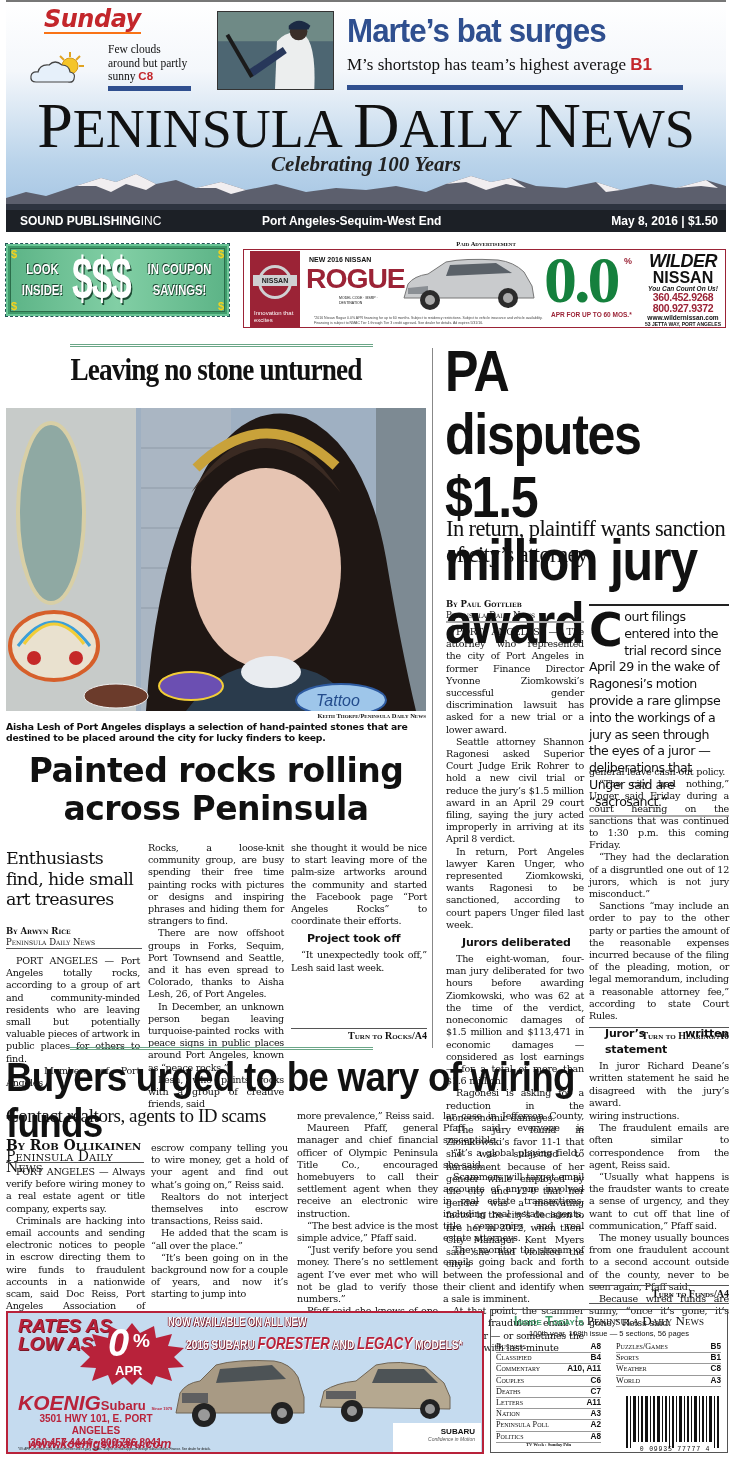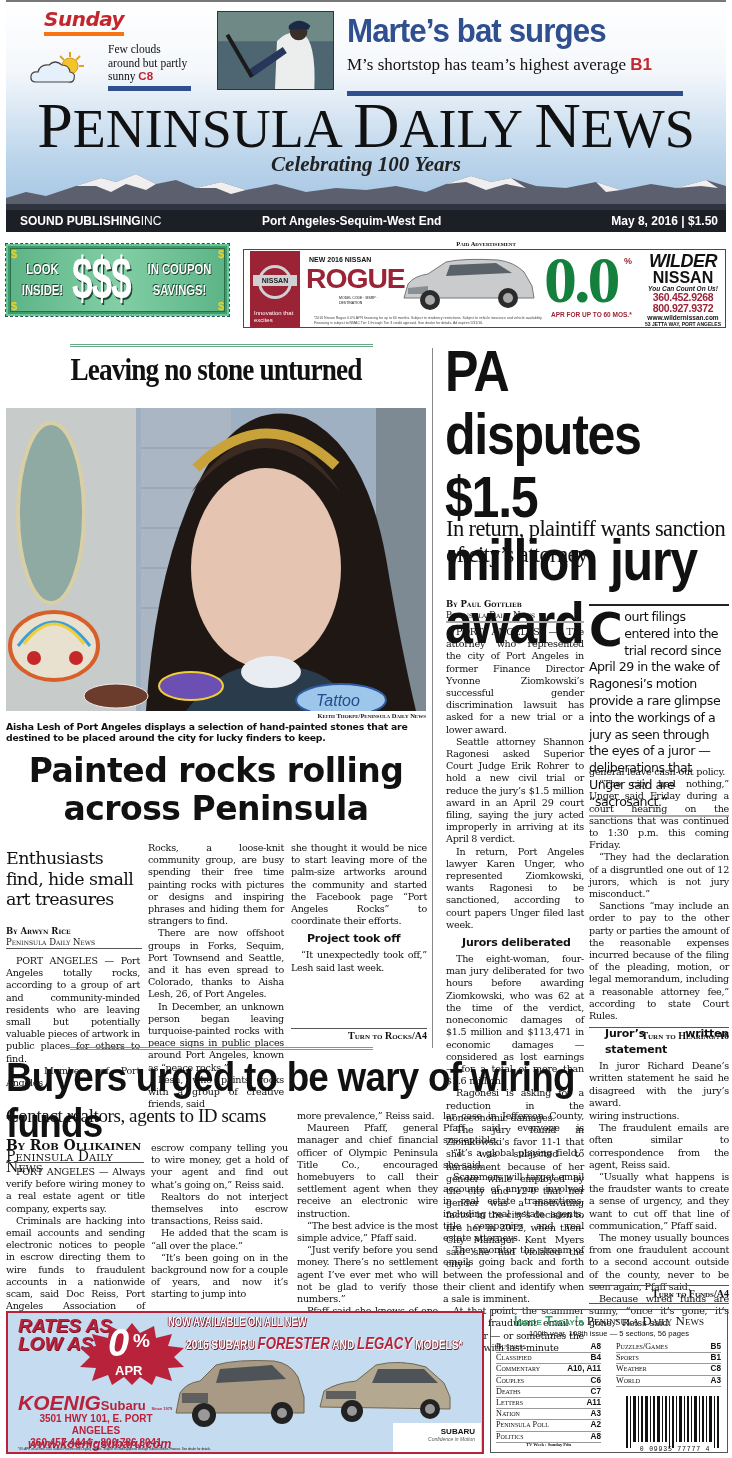--- a/index.html
+++ b/index.html
@@ -4,27 +4,27 @@
 <style>
 *{box-sizing:border-box;margin:0;padding:0}
 body{width:732px;height:1458px;background:#fff;font-family:"DejaVu Serif",serif;color:#111;position:relative;overflow:hidden}
 .abs{position:absolute}
 .body-text{font-family:"DejaVu Serif",serif;font-size:9.6px;line-height:12.2px;text-align:justify;letter-spacing:-0.25px}
 .body-text p{text-indent:10px}
 .body-text p.noind{text-indent:0}
 .sc{font-variant:small-caps}
 
 #masthead{left:6px;top:0;width:720px;height:232px;background:linear-gradient(180deg,#ffffff 0%,#f4f7fb 30%,#b9d3ea 70%,#9dbfe0 100%);border-top:2px solid #777}
-#sunday{left:44px;top:6px;font-family:"DejaVu Sans",sans-serif;font-weight:bold;font-style:italic;font-size:20px;color:#c3262b;border-bottom:4px solid #f97316;line-height:26px;letter-spacing:-0.5px}
+#sunday{left:44px;top:6px;font-family:"DejaVu Sans",sans-serif;font-weight:bold;font-style:italic;font-size:24px;color:#c3262b;border-bottom:2px solid #f97316;line-height:26px;letter-spacing:-0.5px}
 #weather-icon{left:28px;top:50px;width:58px;height:36px}
 #weather-text{left:108px;top:43px;font-size:11.5px;line-height:13.5px;font-family:"Liberation Serif",serif;border-bottom:5px solid #2f4f8f;padding-bottom:2px;width:83px}
 #weather-text .pg{color:#c3262b;font-family:"Liberation Sans",sans-serif;font-weight:bold}
 #teaser-photo{left:217px;top:11px;width:117px;height:79px;background:linear-gradient(135deg,#5f7a6e 0%,#3d4f5a 40%,#c8ccd0 55%,#e9e9ea 70%,#293546 100%);border:1px solid #333}
 #teaser-headline{left:347px;top:10px;font-family:"Liberation Sans",sans-serif;font-weight:bold;font-size:34px;color:#2f4f8f;letter-spacing:-1px;line-height:40px;transform:scaleX(0.92);transform-origin:left}
-#teaser-sub{left:347px;top:55px;font-family:"Liberation Serif",serif;font-size:17px;width:336px;border-bottom:5px solid #2f4f8f;padding-bottom:16px}
+#teaser-sub{left:347px;top:55px;font-family:"Liberation Serif",serif;font-size:17px;width:336px;border-bottom:5px solid #2f4f8f;padding-bottom:10px}
 #teaser-sub .pg{color:#c3262b;font-family:"Liberation Sans",sans-serif;font-weight:bold}
 #nameplate{left:0;top:98px;width:732px;text-align:center;font-family:"Liberation Serif",serif;font-size:54px;letter-spacing:0px;line-height:56px;color:#111}
 #nameplate .big{font-size:64px}
 #celebrate{left:0;top:152px;width:732px;text-align:center;font-family:"Liberation Serif",serif;font-style:italic;font-weight:bold;font-size:21px;color:#222}
 #mountains{left:6px;top:168px;width:720px;height:44px}
 #mast-bar{left:6px;top:210px;width:720px;height:22px;background:#1c2026;color:#fff;font-family:"Liberation Sans",sans-serif;font-weight:bold;font-size:12px;line-height:22px}
 #mast-bar .pub{position:absolute;left:14px}
 #mast-bar .pub .inc{font-weight:normal}
 #mast-bar .area{position:absolute;left:256px}
 #mast-bar .date{position:absolute;right:8px}

